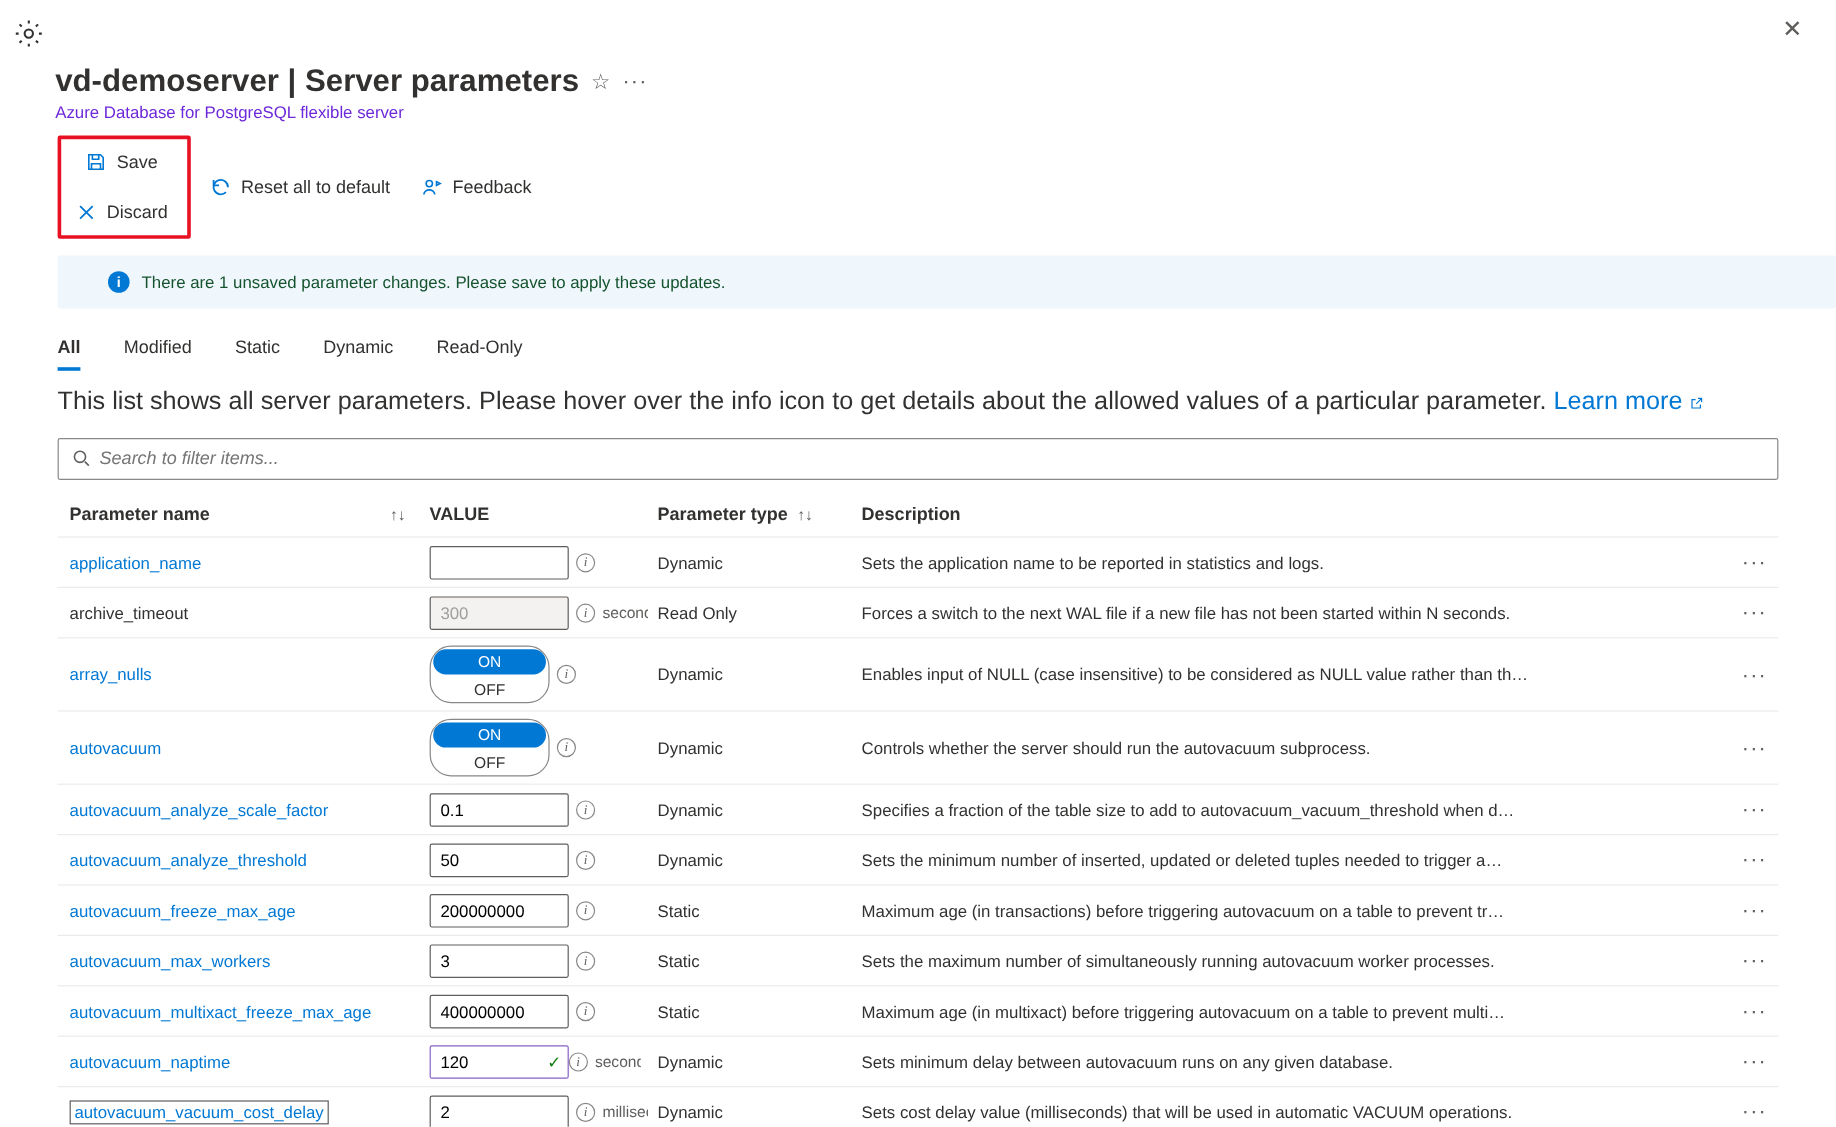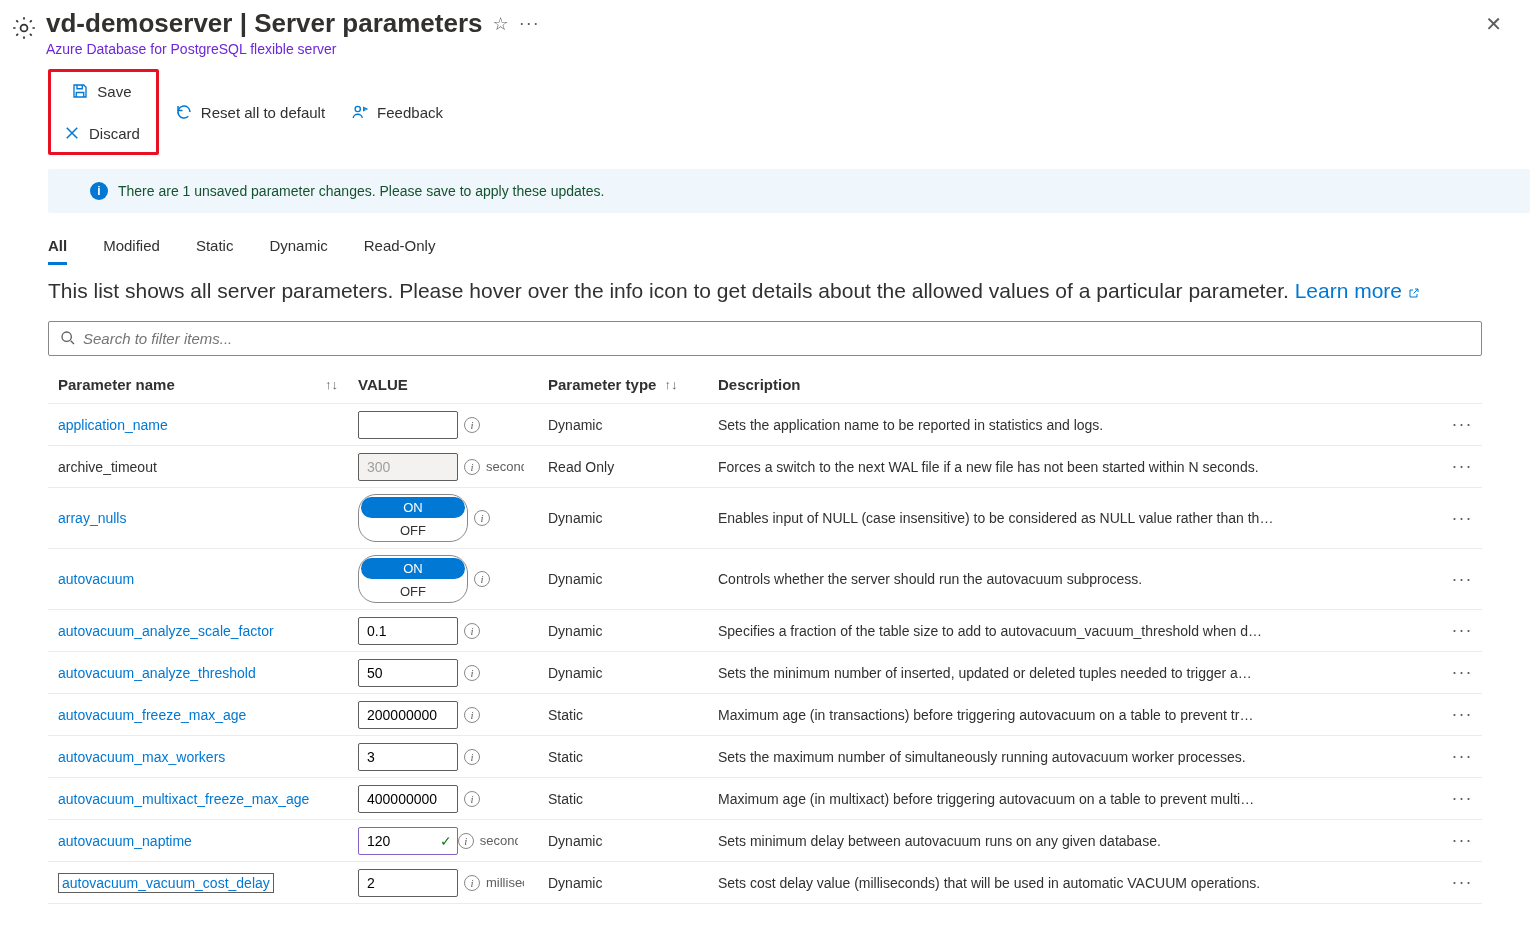--- a/index.html
+++ b/index.html
@@ -1,20 +1,20 @@
 <!DOCTYPE html>
 <html><head>
 <meta charset="utf-8">
 <style>
   * { box-sizing: border-box; margin: 0; padding: 0; }
   body { font-family: "Segoe UI", Arial, sans-serif; font-size: 14px; color: #323130; background: #fff; width: 1530px; height: 939px; overflow: hidden; }
   .page { padding: 0 0 0 0; }
   .header { display: flex; align-items: flex-start; padding: 8px 20px 4px 8px; }
   .gear { width: 32px; height: 32px; display: flex; align-items: center; justify-content: center; margin-right: 6px; margin-top: 4px;}
-  .title-block { flex: 1; }
+  .title-block { flex: 1; margin-top: 44px; }
   .title-line { display: flex; align-items: center; gap: 10px; }
   .title { font-size: 26px; font-weight: 600; color: #323130; }
   .subtitle { font-size: 14px; color: #6d28d9; margin-top: 2px; }
   .star { color: #605e5c; font-size: 18px; cursor: pointer;}
   .more-dots { color: #605e5c; font-size: 18px; cursor: pointer; letter-spacing:1px;}
   .close-x { font-size: 20px; color: #605e5c; cursor: pointer; padding: 4px 8px; margin-left: auto; }
   
   .toolbar { display: flex; align-items: center; gap: 0; padding: 8px 0 8px 48px; }
   .toolbar-group-highlight { border: 3px solid #e81123; border-radius: 2px; display: flex; align-items: center; padding: 6px 10px 6px 6px; gap: 16px; margin-right: 10px; flex-direction: column; }
   .tb-btn { display: flex; align-items: center; gap: 8px; cursor: pointer; color: #323130; font-size: 15px; padding: 4px 6px; }
@@ -48,28 +48,28 @@
 
   .trow { display: flex; align-items: center; padding: 6px 0 6px 10px; border-bottom: 1px solid #edebe9; min-height: 42px;}
   .trow.tall { min-height: 60px; justify-content: flex-end; }
   .cell-name { width: 300px; }
   .cell-value { width: 190px; display:flex; align-items:center; gap:6px;}
   .cell-type { width: 170px; }
   .cell-desc { flex: 1; white-space: nowrap; overflow:hidden; text-overflow: ellipsis; padding-right:12px;}
   .cell-menu { width: 40px; text-align:center; color:#605e5c; font-size:18px; cursor:pointer; letter-spacing:1px;}
   .plink { color: #0078d4; cursor: pointer; }
   .plink.boxed { border:1px solid #605e5c; padding: 1px 3px;}
-  .vinput { width: 100px; height: 28px; border: 1px solid #605e5c; border-radius: 2px; padding: 2px 8px; font-size: 14px; outline:none;}
+  .vinput { width: 116px; height: 28px; border: 1px solid #605e5c; border-radius: 2px; padding: 2px 8px; font-size: 14px; outline:none;}
   .vinput.readonly { background: #f3f2f1; color: #a19f9d; }
   .vinput.changed { border-color: #8661c5; padding-right: 24px; }
   .check-in-input { position:relative; margin-left:-24px; color:#107c10; pointer-events:none;}
   .info-i { width:16px; height:16px; border:1px solid #8a8886; border-radius:50%; color:#605e5c; display:inline-flex; align-items:center; justify-content:center; font-size:11px; font-style:italic; cursor:pointer; font-family: Georgia, serif;}
   .unit { font-size: 13px; color:#605e5c; white-space:nowrap; overflow:hidden; max-width:38px;}
 
-  .toggle { width: 110px; border:1px solid #8a8886; border-radius: 18px; overflow:hidden; font-size:13px;}
+  .toggle { width: 100px; border:1px solid #8a8886; border-radius: 18px; overflow:hidden; font-size:13px;}
   .toggle-row { display:flex; }
   .toggle-opt { flex:1; text-align:center; padding: 3px 0; cursor:pointer;}
   .toggle-opt.on { background:#0078d4; color:#fff; border-radius: 14px; margin:2px;}
   .toggle-opt.off { color:#323130; }
 
 </style>
 </head>
 <body>
 
 <div class="page">

